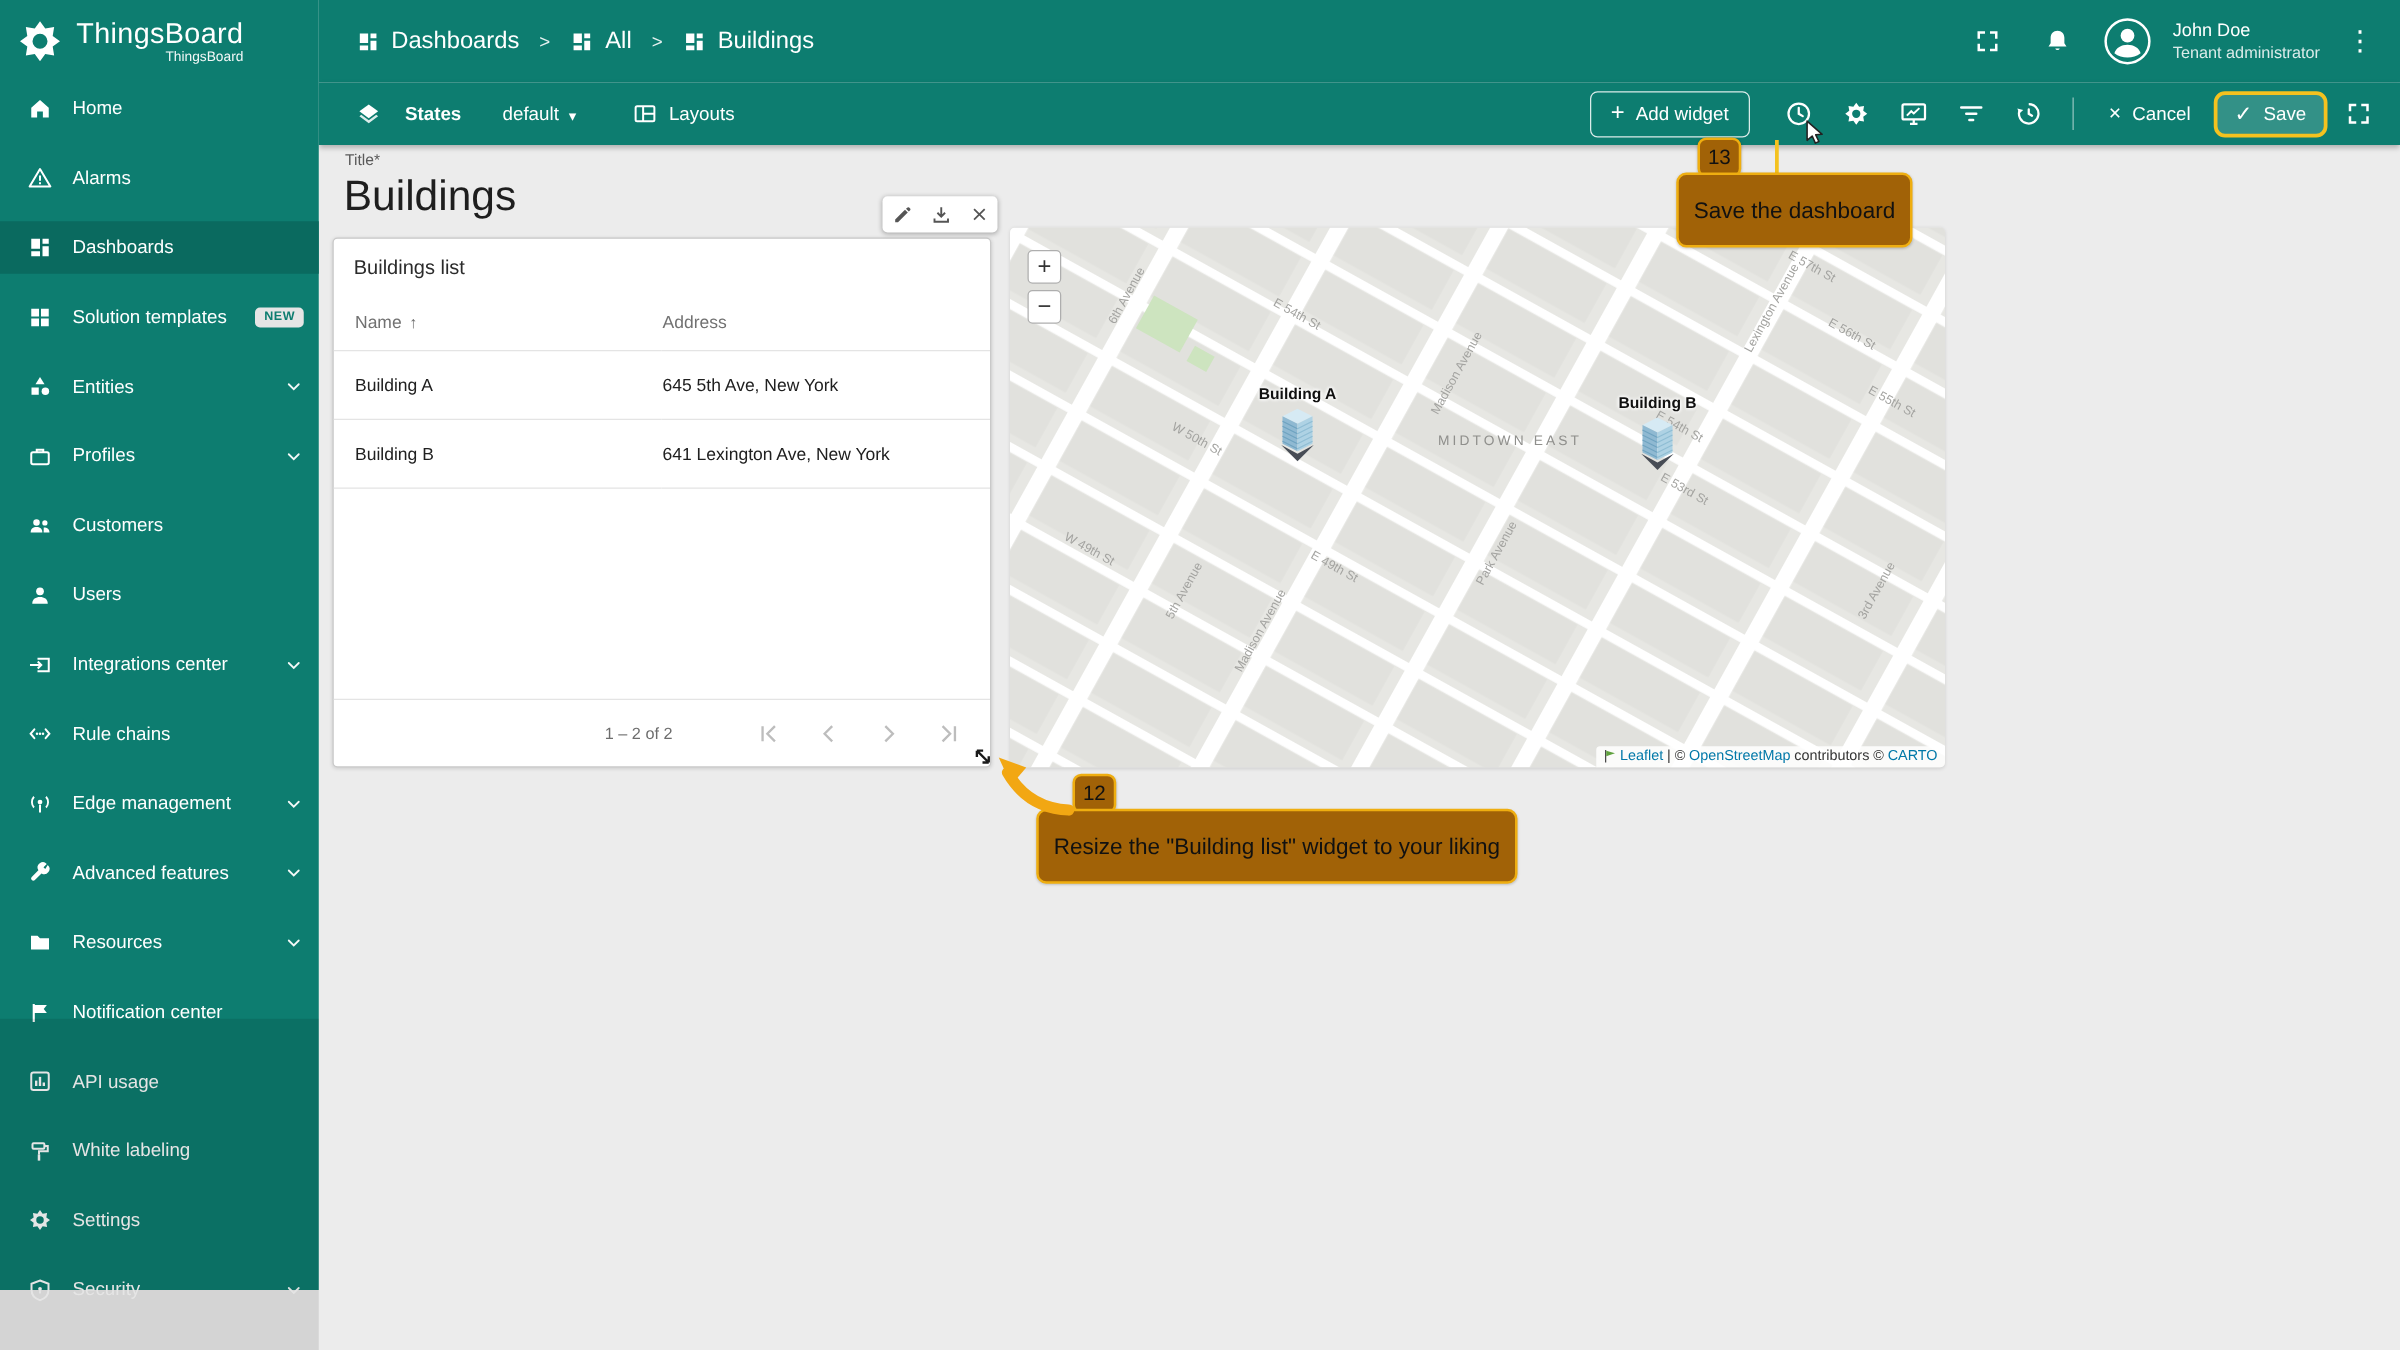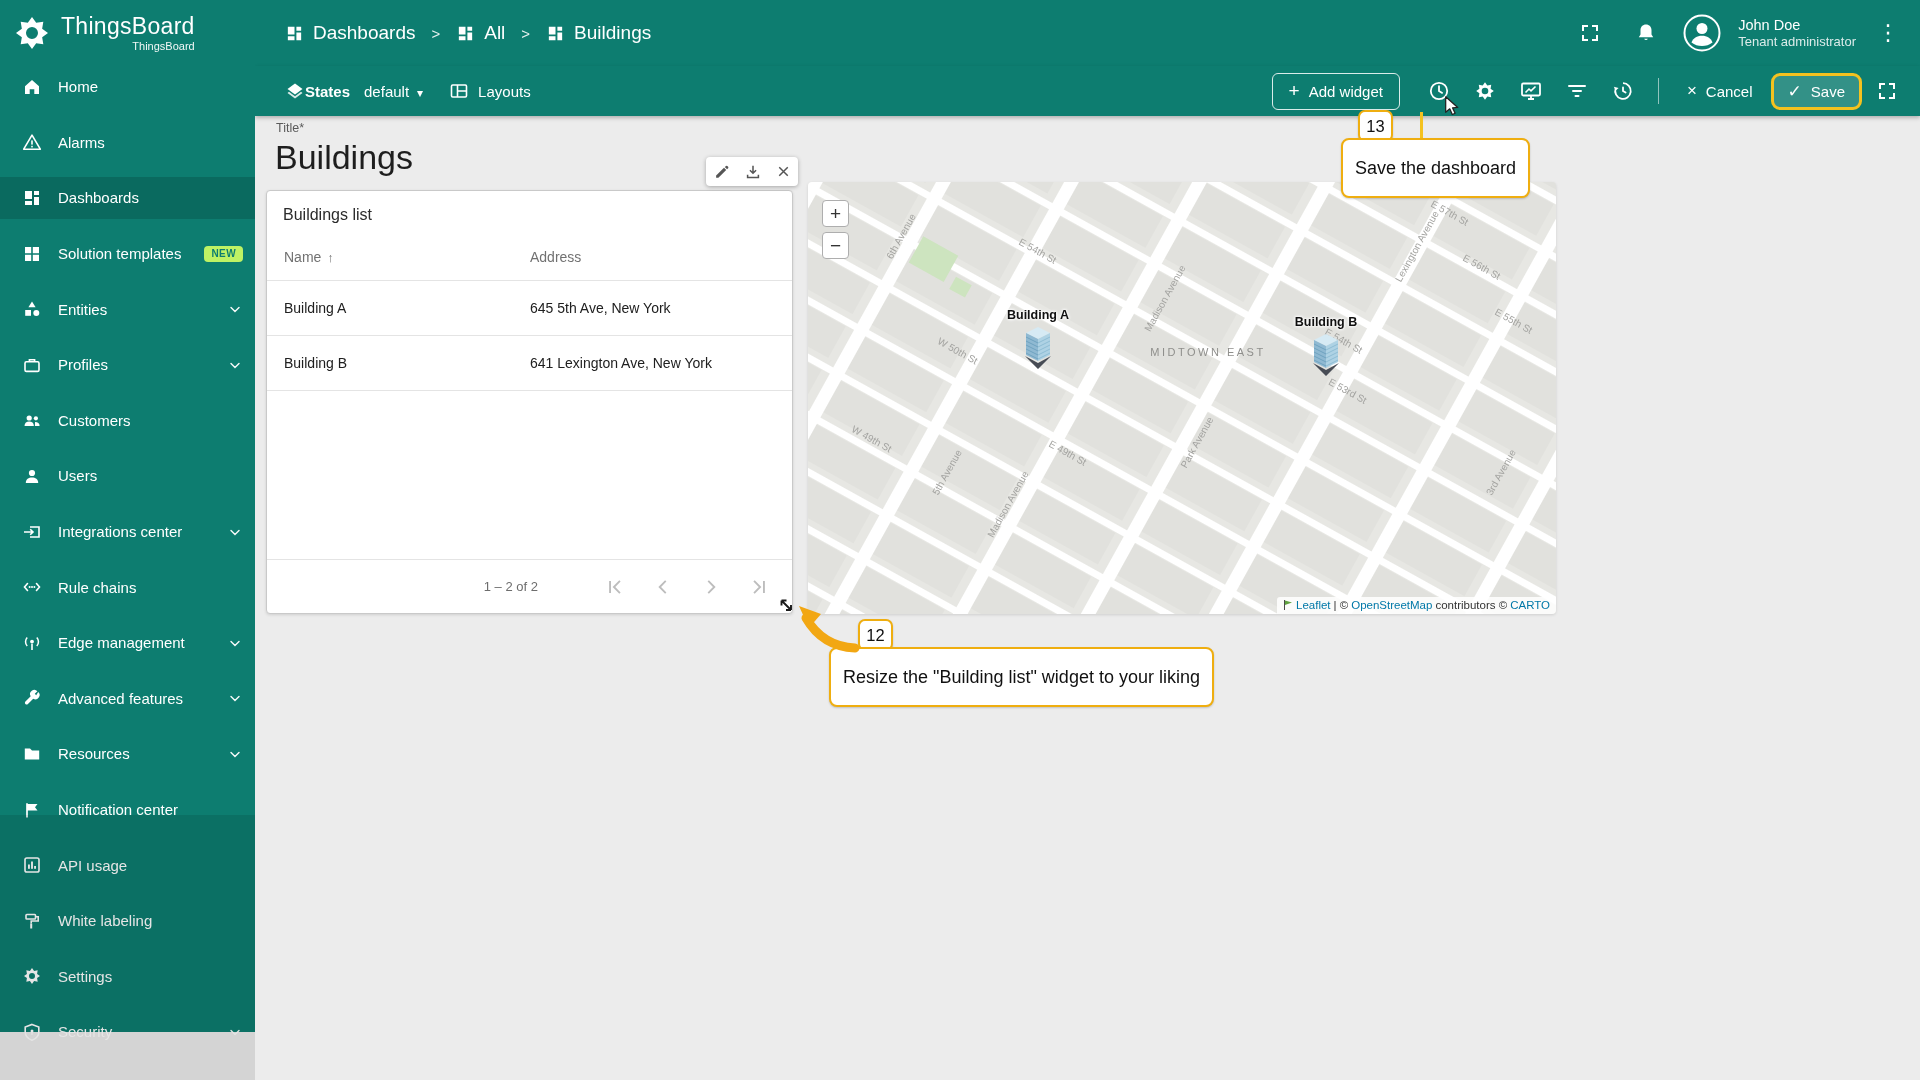--- a/index.html
+++ b/index.html
@@ -12,42 +12,42 @@
   .sidebar{position:absolute;left:0;top:0;width:255px;height:1032px;background:#0d7d70;color:#fff;z-index:5;}
   .logo{height:66px;display:flex;align-items:center;padding:0 12px;gap:9px;cursor:pointer;}
   .logo-text{line-height:1;}
   .logo-name{font-size:23px;font-weight:500;letter-spacing:.3px;}
   .logo-edition{display:block;font-size:11px;text-align:right;margin-top:3px;opacity:.95;}
   .menu{display:flex;flex-direction:column;gap:14px;}
   .mi{height:41.6px;display:flex;align-items:center;padding:0 12px 0 22px;gap:16px;font-size:15px;cursor:pointer;box-sizing:border-box;}
   .mi.active{background:#0a6a5f;}
   .mi .ic{flex:0 0 20px;}
   .mi .lbl{flex:1;white-space:nowrap;}
-  .badge{background:#bef264;color:#0d7d70;font-size:10px;font-weight:700;padding:2.5px 7px;border-radius:4px;letter-spacing:.4px;}
+  .badge{background:#e5e5e5;color:#0d7d70;font-size:10px;font-weight:700;padding:2.5px 7px;border-radius:4px;letter-spacing:.4px;}
   .chev{opacity:.95;flex:0 0 16px;}
   .sidebar-footer{position:absolute;left:0;top:815px;width:255px;height:265px;background:rgba(0,0,0,.10);}
 
   
   .topbar{position:absolute;left:255px;top:0;width:1665px;height:66px;background:#0d7d70;color:#fff;
           display:flex;align-items:center;padding:0 16px 0 30px;box-sizing:border-box;z-index:4;}
   .crumbs{display:flex;align-items:center;gap:16px;font-size:19px;}
   .crumb{display:flex;align-items:center;gap:9px;cursor:pointer;}
   .crumb-sep{font-size:15px;opacity:.9;}
   .topbar-right{margin-left:auto;display:flex;align-items:center;gap:16px;}
   .tb-iconbtn{width:40px;height:40px;display:flex;align-items:center;justify-content:center;border-radius:50%;}
   .user-block{line-height:1.25;cursor:pointer;}
   .user-name{font-size:14.5px;}
   .user-role{font-size:13px;opacity:.85;}
   .kebab{font-size:22px;width:32px;text-align:center;}
 
   
   .toolbar2{position:absolute;left:255px;top:66px;width:1665px;height:50px;background:#0d7d70;color:#fff;
             display:flex;align-items:center;padding:0 12px 0 30px;box-sizing:border-box;z-index:4;
             box-shadow:0 2px 4px rgba(0,0,0,.25);}
-  .tb-left{display:flex;align-items:center;gap:0;font-size:15px;}
+  .tb-left{display:flex;align-items:center;gap:19px;font-size:15px;}
   .states-label{font-weight:600;margin-right:14px;}
   .state-select{display:flex;align-items:flex-end;gap:8px;font-size:15px;}
   .caret{font-size:12px;}
   .layouts-btn{display:flex;align-items:center;gap:9px;margin-left:26px;font-size:15px;}
   .tb-right{margin-left:auto;display:flex;align-items:center;gap:4px;}
   .add-widget{display:flex;align-items:center;gap:9px;border:1px solid rgba(255,255,255,.85);border-radius:6px;
               height:37px;padding:0 16px;font-size:15px;margin-right:14px;}
   .t2-iconbtn{width:42px;height:42px;display:flex;align-items:center;justify-content:center;border-radius:50%;}
   .divider{width:1px;height:26px;background:rgba(255,255,255,.55);margin:0 10px;}
   .text-btn{display:flex;align-items:center;gap:9px;height:37px;padding:0 14px;font-size:15px;border-radius:6px;}
@@ -85,21 +85,21 @@
                 text-shadow:0 0 3px #fff,0 0 3px #fff,0 0 4px #fff;cursor:pointer;z-index:3;}
   .bldg{position:absolute;z-index:2;cursor:pointer;}
   .leaflet-zoom{position:absolute;left:14px;top:18px;z-index:4;}
   .zbtn{width:27px;height:27px;background:#fff;border:1px solid #aeaeae;border-radius:4px;display:flex;align-items:center;
         justify-content:center;font-size:19px;color:#333;margin-bottom:5px;}
   .map-attr{position:absolute;right:0;bottom:0;background:rgba(255,255,255,.85);padding:2px 6px 3px;font-size:11.5px;
             color:#333;display:flex;align-items:center;gap:3px;z-index:4;border-top-left-radius:3px;}
   .map-attr a{color:#0078A8;text-decoration:none;cursor:pointer;}
 
   
-  .ann-box{position:absolute;background:#ffffff;border:2px solid #efae10;border-radius:8px;display:flex;align-items:center;
+  .ann-box{position:absolute;background:#a16207;border:2px solid #efae10;border-radius:8px;display:flex;align-items:center;
            justify-content:center;color:#111;box-shadow:0 1px 2px rgba(0,0,0,.18);z-index:40;}
   .ann-num{width:31px;height:28px;border-radius:7px;font-size:16.5px;}
   .ann-text{padding:13px 12px;height:30px;white-space:nowrap;font-size:18px;}
   .ann13-line{position:absolute;left:1420px;top:112px;width:3px;height:27px;background:#f4c21f;z-index:39;}
   .ann-arrow{position:absolute;left:793px;top:601px;z-index:41;}
   .mouse-cursor{position:absolute;left:1444px;top:96px;z-index:45;}
 </style>
 </head>
 <body>
 

